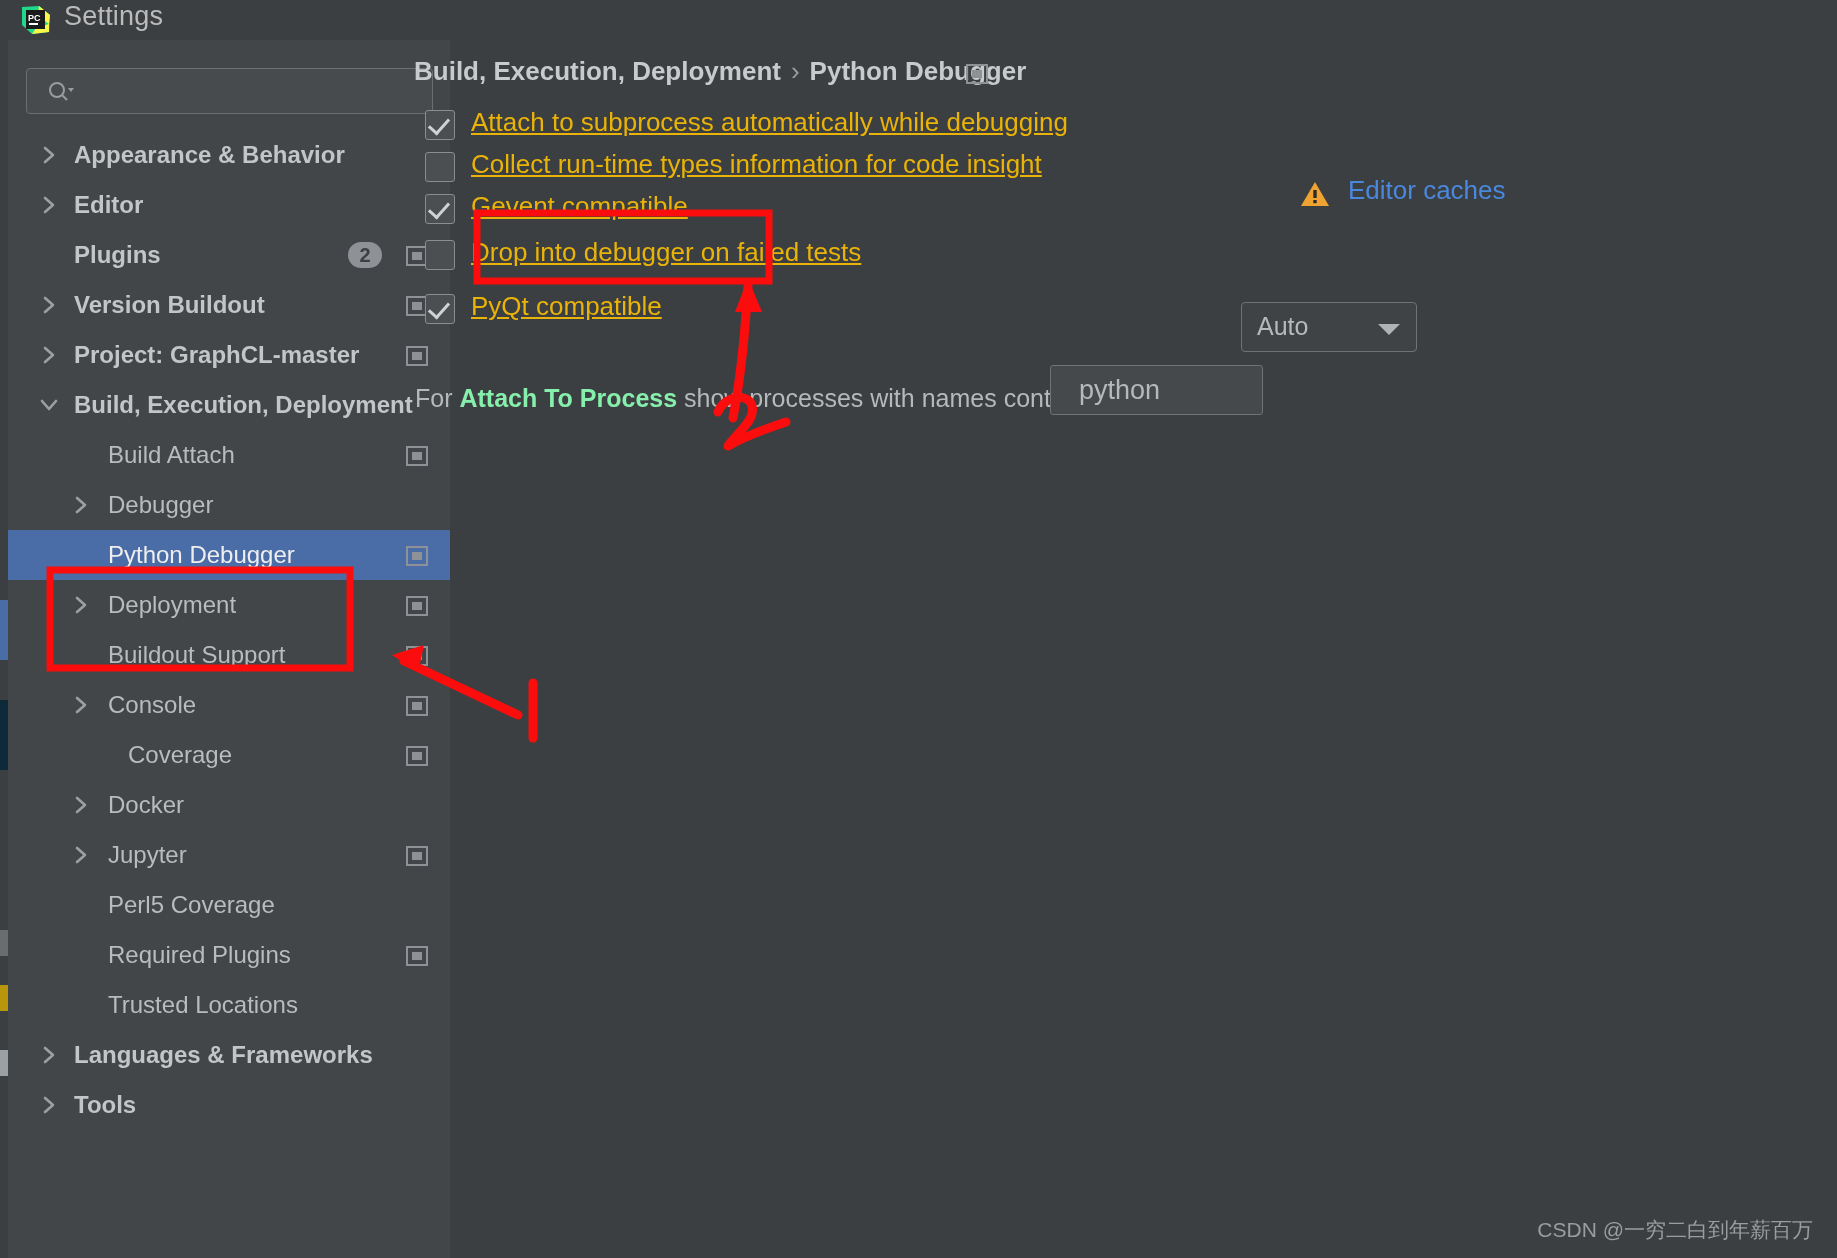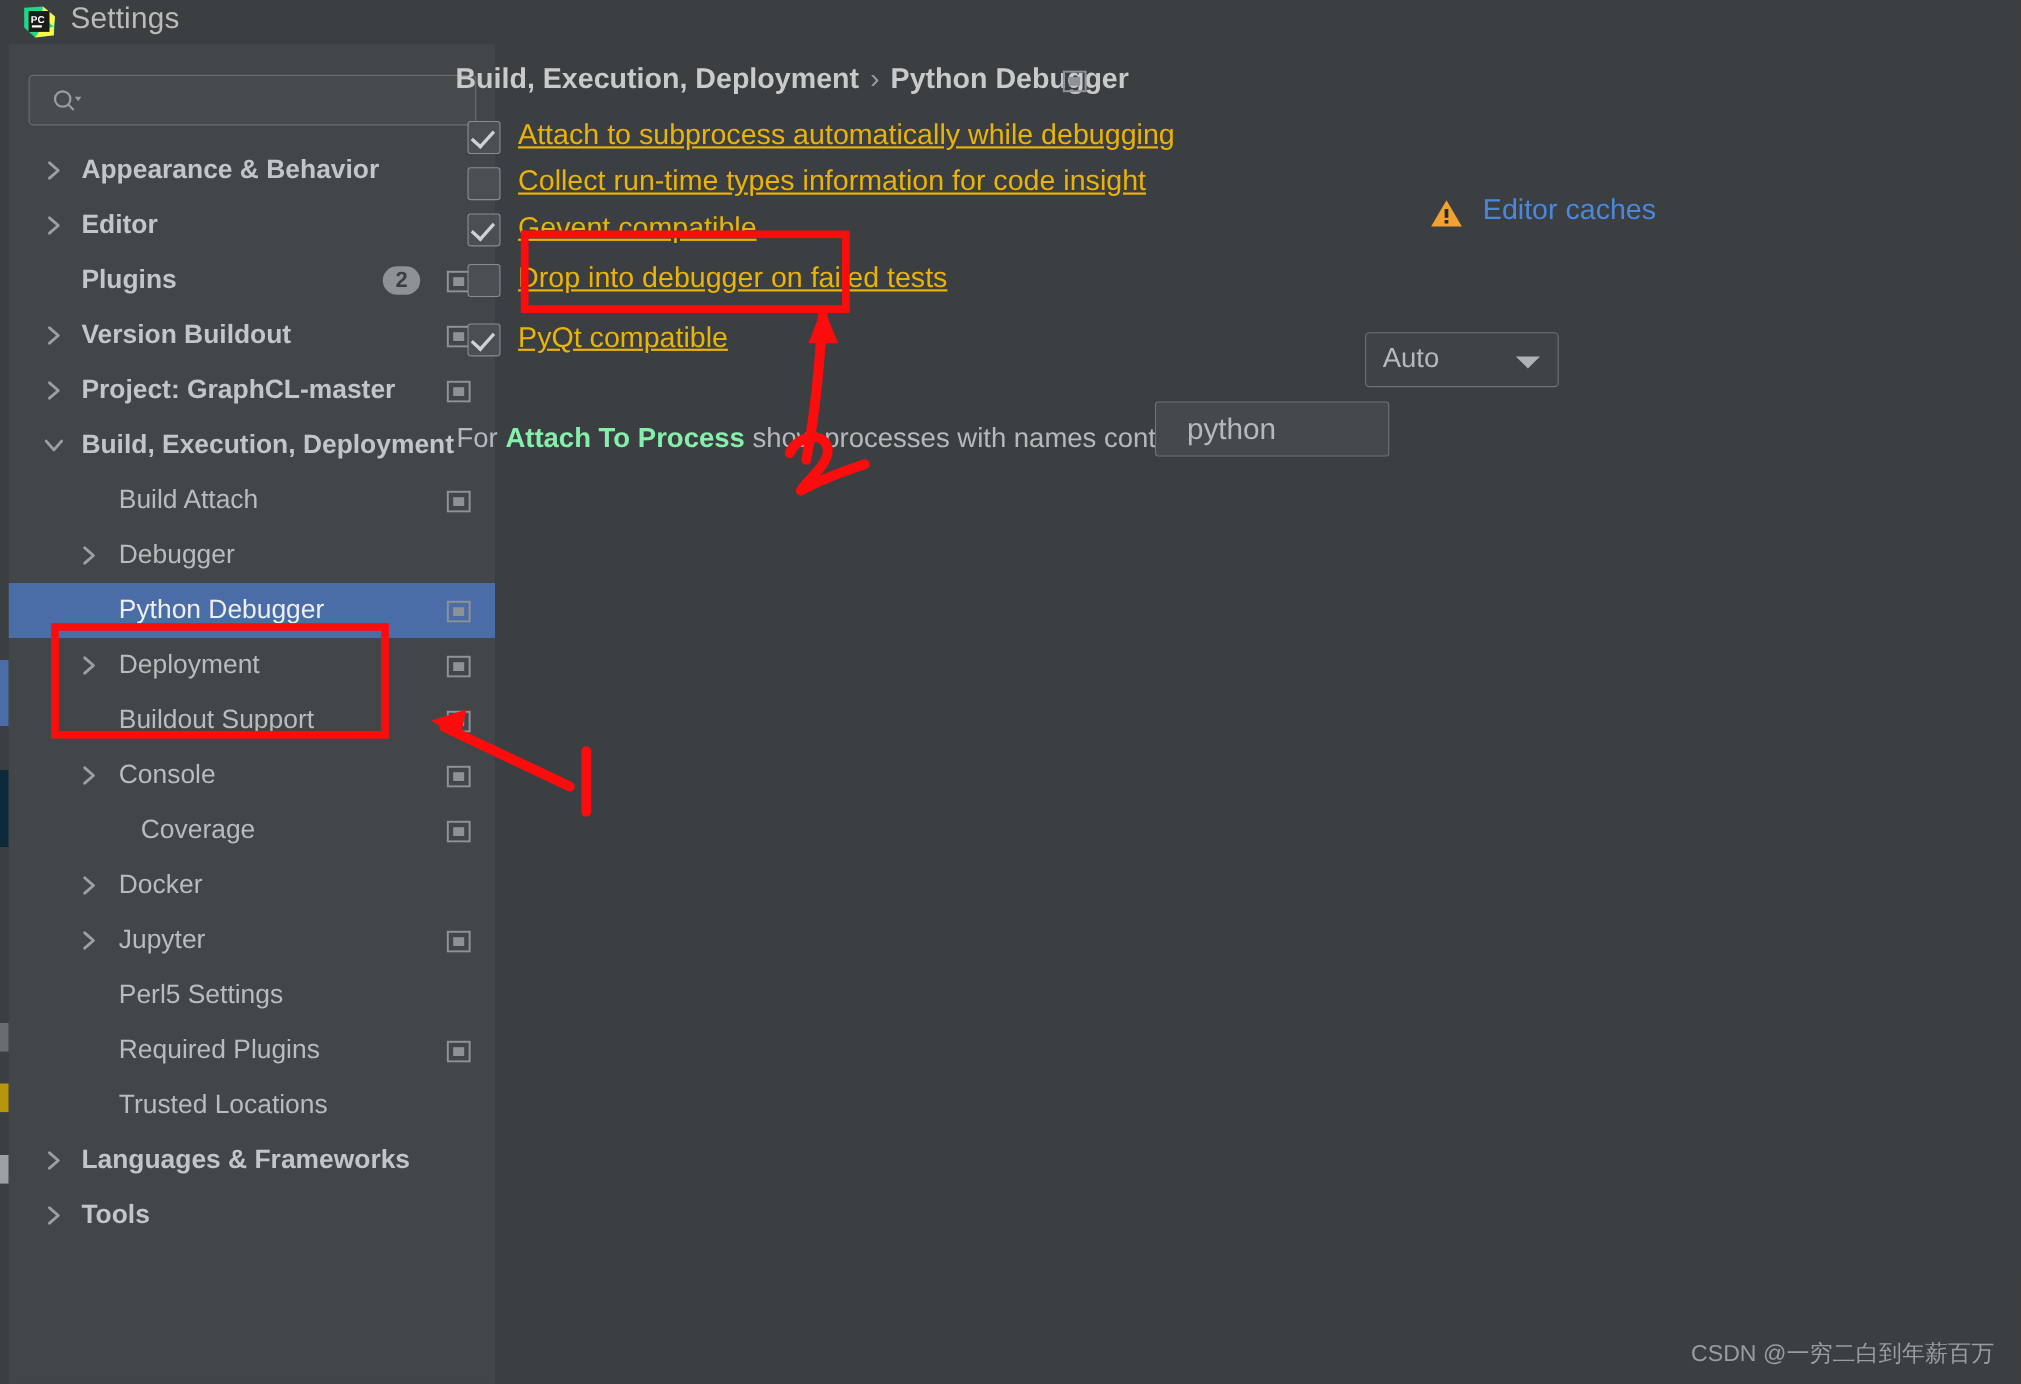--- a/index.html
+++ b/index.html
@@ -245,21 +245,21 @@
                 <path d="M7 4 L15 11 L7 18" fill="none" stroke="#9da0a3" stroke-width="2.6" stroke-linecap="round" stroke-linejoin="round"></path>
               </svg>
             </span>
             <span class="tree-label" style="left: 100px;">Jupyter</span>
             <span class="cfgicon"><svg width="22" height="20" viewBox="0 0 22 20">
                 <rect x="1" y="1" width="20" height="18" fill="none" stroke="#8e9296" stroke-width="2"></rect>
                 <rect x="6" y="6" width="10" height="8" fill="#8e9296"></rect>
               </svg></span>
           </div>
           <div class="tree-row">
-            <span class="tree-label" style="left: 100px;">Perl5 Settings</span>
+            <span class="tree-label" style="left: 100px;">Perl5 Coverage</span>
           </div>
           <div class="tree-row">
             <span class="tree-label" style="left: 100px;">Required Plugins</span>
             <span class="cfgicon"><svg width="22" height="20" viewBox="0 0 22 20">
                 <rect x="1" y="1" width="20" height="18" fill="none" stroke="#8e9296" stroke-width="2"></rect>
                 <rect x="6" y="6" width="10" height="8" fill="#8e9296"></rect>
               </svg></span>
           </div>
           <div class="tree-row">
             <span class="tree-label" style="left: 100px;">Trusted Locations</span>

